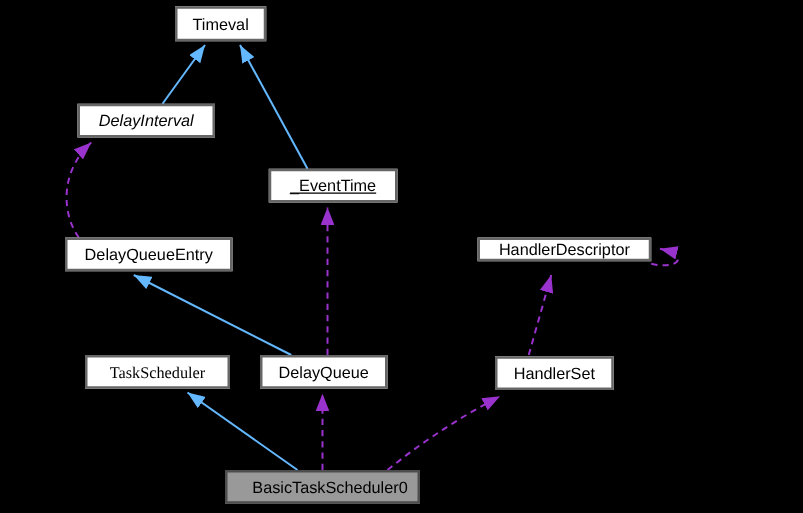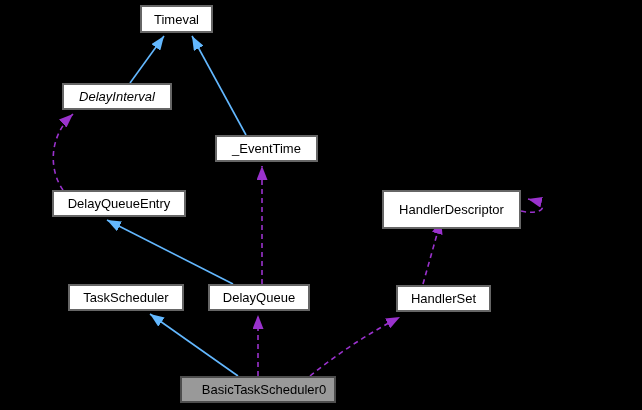--- a/index.html
+++ b/index.html
@@ -59,27 +59,27 @@
     <path class="edge edge-use" d="M258,376 L258,315" marker-end="url(#arrow-purple)"></path>
     <path class="edge edge-use" d="M310,376 Q352,342 400,317" marker-end="url(#arrow-purple)"></path>
     <path class="edge edge-use" d="M423,284 L441,220" marker-end="url(#arrow-purple)"></path>
     <path class="edge edge-use" d="M521,211 C542,216 553,205 528,199" marker-end="url(#arrow-purple)"></path>
   </svg>
 
   <div class="node" style="left:140px;top:5px;width:73px;height:28px;">Timeval</div>
 
   <div class="node" style="left:62px;top:83px;width:110px;height:27px;font-style:italic;">DelayInterval</div>
 
-  <div class="node" style="left:215px;top:135px;width:103px;height:27px;">_EventTime</div>
+  <div class="node" style="left:215px;top:135px;width:103px;height:27px;text-decoration:underline;">_EventTime</div>
 
   <div class="node" style="left:8px;top:190px;width:134px;height:27px;margin-left:44px;">DelayQueueEntry</div>
 
-  <div class="node" style="left:382px;top:190px;width:139px;height:39px;">HandlerDescriptor</div>
+  <div class="node" style="left:382px;top:190px;width:139px;height:19px;">HandlerDescriptor</div>
 
-  <div class="node" style="left:68px;top:284px;width:116px;height:27px;">TaskScheduler</div>
+  <div class="node" style="left:68px;top:284px;width:116px;height:27px;font-family:Liberation Serif, serif;">TaskScheduler</div>
 
   <div class="node" style="left:208px;top:284px;width:102px;height:27px;">DelayQueue</div>
 
   <div class="node" style="left:368px;top:285px;width:95px;height:27px;margin-left:28px;">HandlerSet</div>
 
   <div class="node node--highlight" style="left:180px;top:376px;width:156px;height:27px;">BasicTaskScheduler0</div>
 
 </div>
 
 </body></html>

